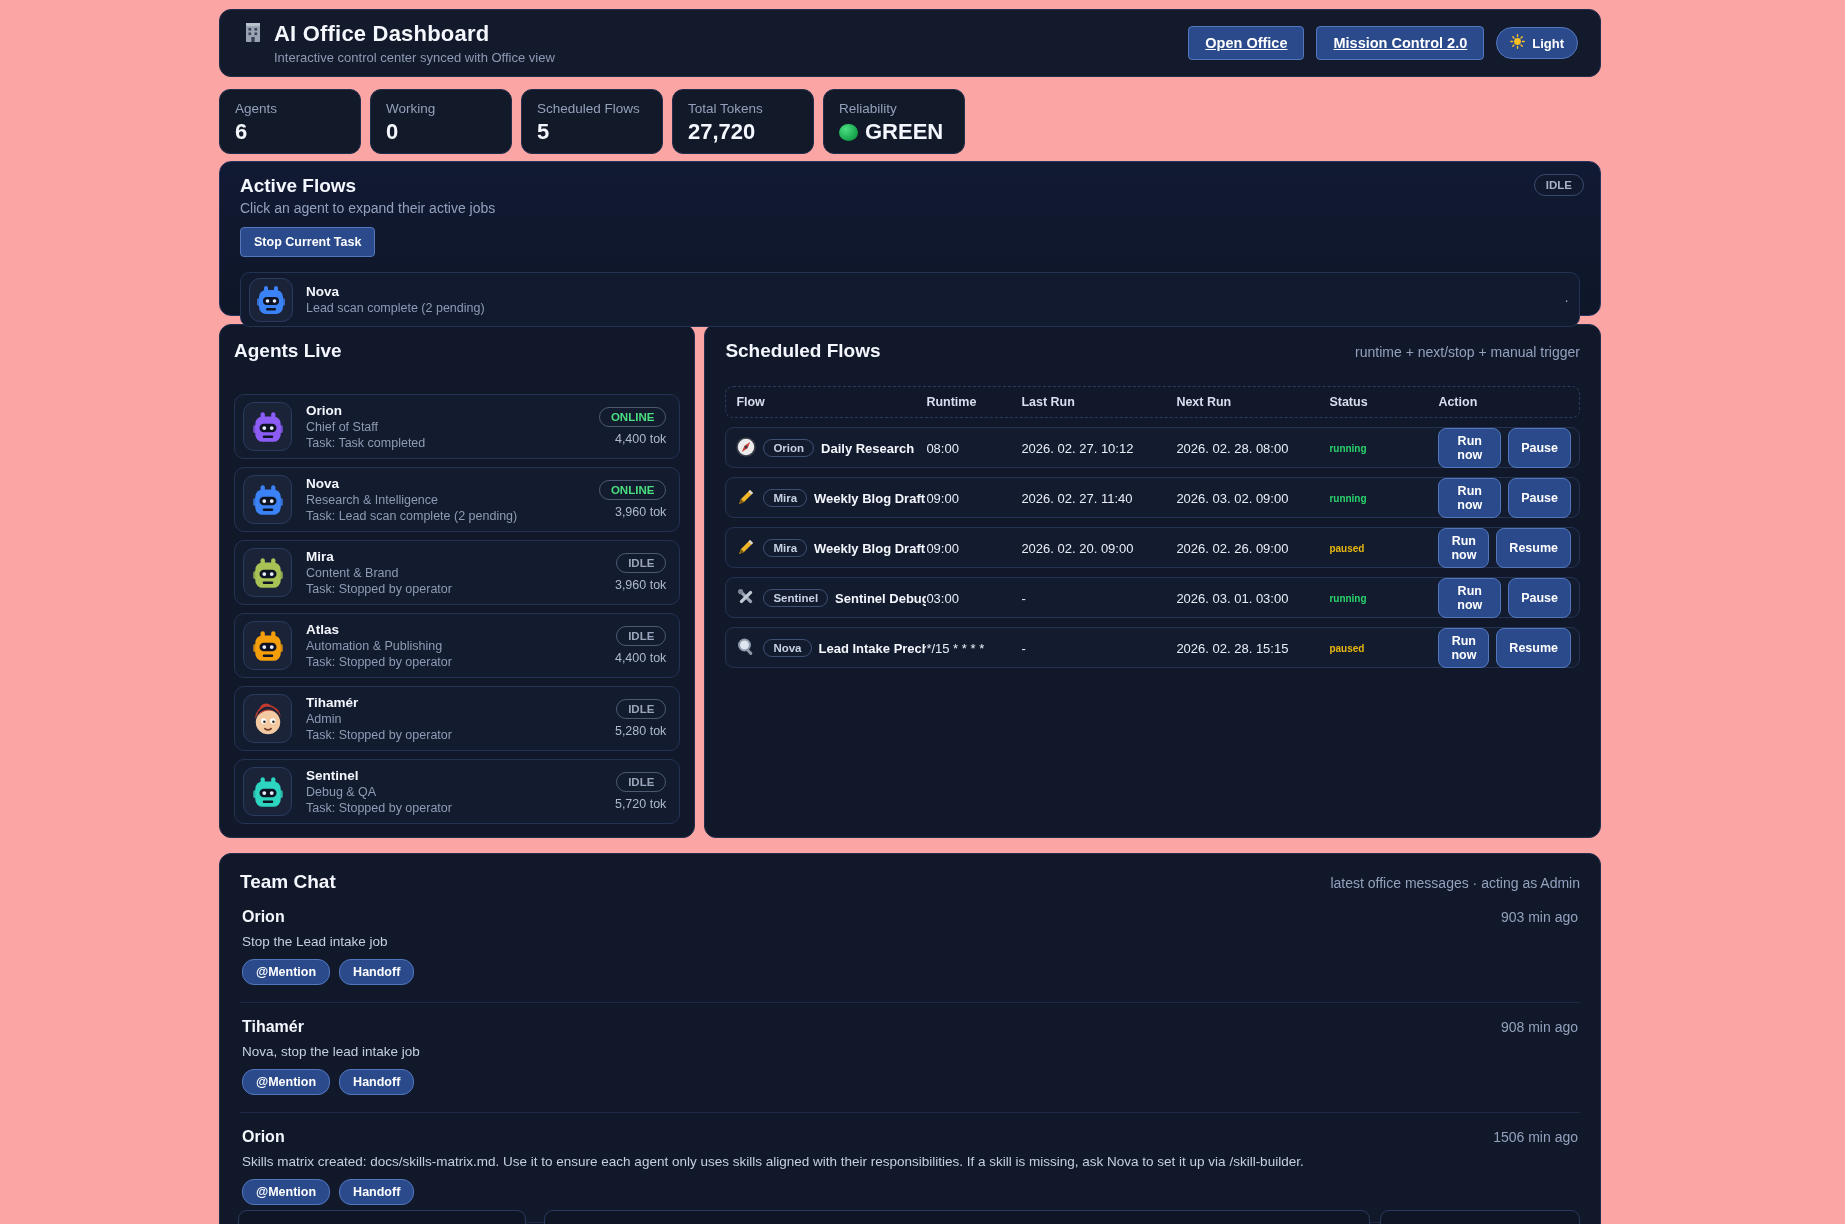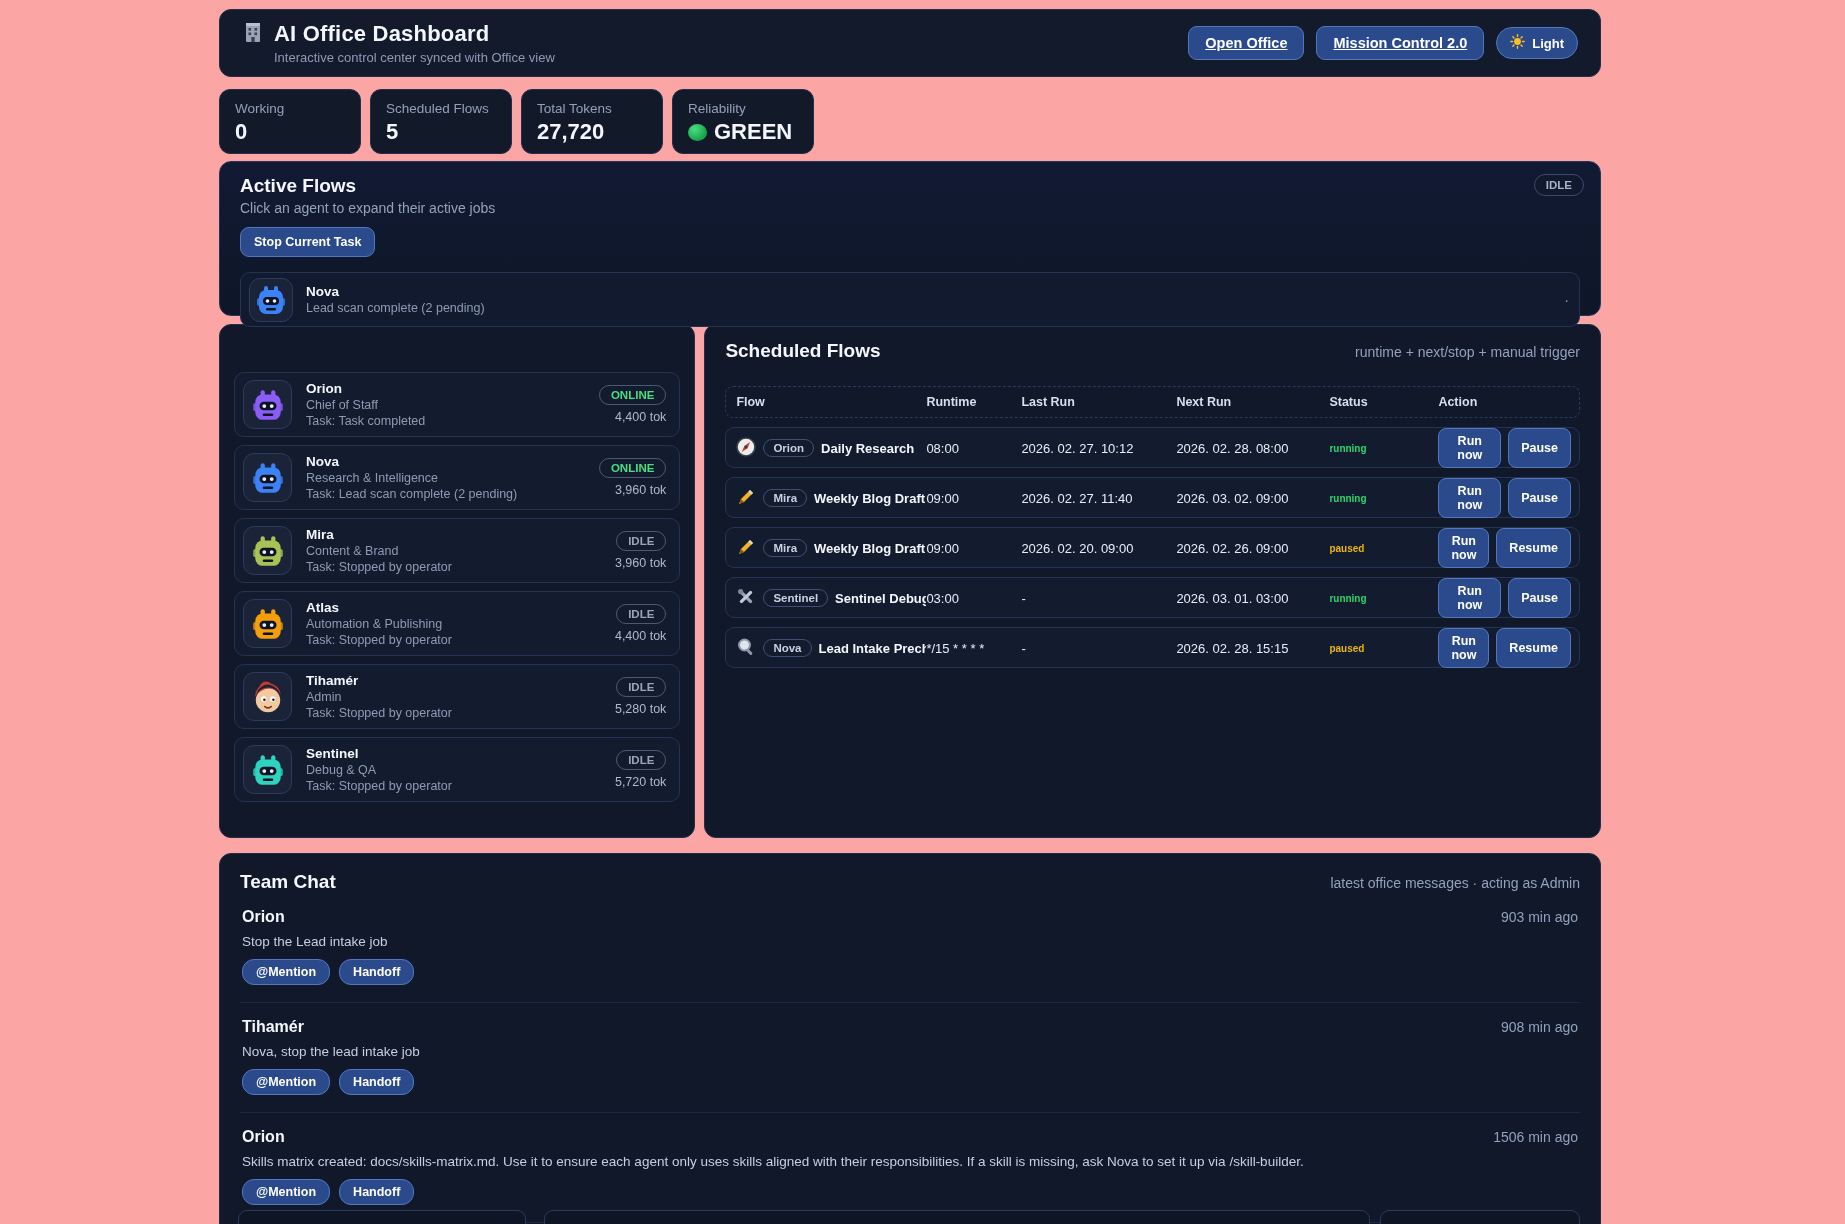--- a/index.html
+++ b/index.html
@@ -9,21 +9,21 @@
   .wrap { width:1382px; margin-left:219px; padding-top:9px; }
 
   .card { background:#121929; border:1px solid #212d4a; border-radius:12px; }
 
   
   .hdr { height:68px; display:flex; align-items:center; justify-content:space-between; padding:0 22px; margin-bottom:12px; background:#131a2c; }
   .hdr-title-row { display:flex; align-items:center; gap:10px; }
   .hdr-title { font-size:22px; font-weight:bold; color:#f4f7fd; letter-spacing:.2px; }
   .hdr-sub { font-size:13px; color:#8d9ab4; margin-top:3px; margin-left:32px; }
   .hdr-right { display:flex; align-items:center; gap:12px; }
-  .btn-blue { background:#2a4a8c; border:1px solid #54779f; border:1px solid #5277bd; color:#fff; border-radius:9px; cursor:pointer; }
+  .btn-blue { background:#2a4a8c; border:1px solid #54779f; border:1px solid #5277bd; color:#fff; border-radius:4px; cursor:pointer; }
   .hdr-btn { font-size:14.5px; font-weight:bold; text-decoration:underline; padding:8px 16px; font-family:inherit; }
   .light-btn { display:flex; align-items:center; gap:7px; font-size:13px; font-weight:bold; text-decoration:none; padding:6px 13px; border-radius:16px; }
 
   
   .stats { display:flex; gap:9px; margin-bottom:7px; }
   .stat { width:142px; height:65px; padding:11px 15px; background:#121929; border:1px solid #222e4c; border-radius:11px; }
   .stat-label { font-size:13.5px; color:#93a0ba; }
   .stat-value { font-size:22px; font-weight:bold; color:#f4f7fd; margin-top:3px; display:flex; align-items:center; gap:7px; }
   .gdot { width:19px; height:17px; border-radius:50%; background:radial-gradient(circle at 35% 30%, #4ade80, #16a34a 70%); display:inline-block; }
 
@@ -180,20 +180,24 @@
                   <line x1="4" y1="11" x2="2.8" y2="12.2"></line>
                 </g>
               </svg></span>
           <span>Light</span>
         </button>
       </div>
     </div>
 
     <div class="stats">
       <div class="stat">
+        <div class="stat-label">Agents</div>
+        <div class="stat-value">6</div>
+      </div>
+      <div class="stat">
         <div class="stat-label">Working</div>
         <div class="stat-value">0</div>
       </div>
       <div class="stat">
         <div class="stat-label">Scheduled Flows</div>
         <div class="stat-value">5</div>
       </div>
       <div class="stat">
         <div class="stat-label">Total Tokens</div>
         <div class="stat-value">27,720</div>
@@ -222,20 +226,21 @@
           <div class="a-name">Nova</div>
           <div class="a-sub">Lead scan complete (2 pending)</div>
         </span>
         <span class="strip-dot">·</span>
       </div>
     </div>
 
     <div class="maingrid">
 
       <div class="panel panel-agents">
+        <div class="panel-title">Agents Live</div>
         <div class="alist">
 
           <div class="arow">
             <span class="avatar" style="color: rgb(139, 92, 246);">
                 <svg width="36" height="34" viewBox="0 0 34 32">
                   <use href="#robot"></use>
                 </svg>
               </span>
             <span>
               <div class="a-name">Orion</div>

